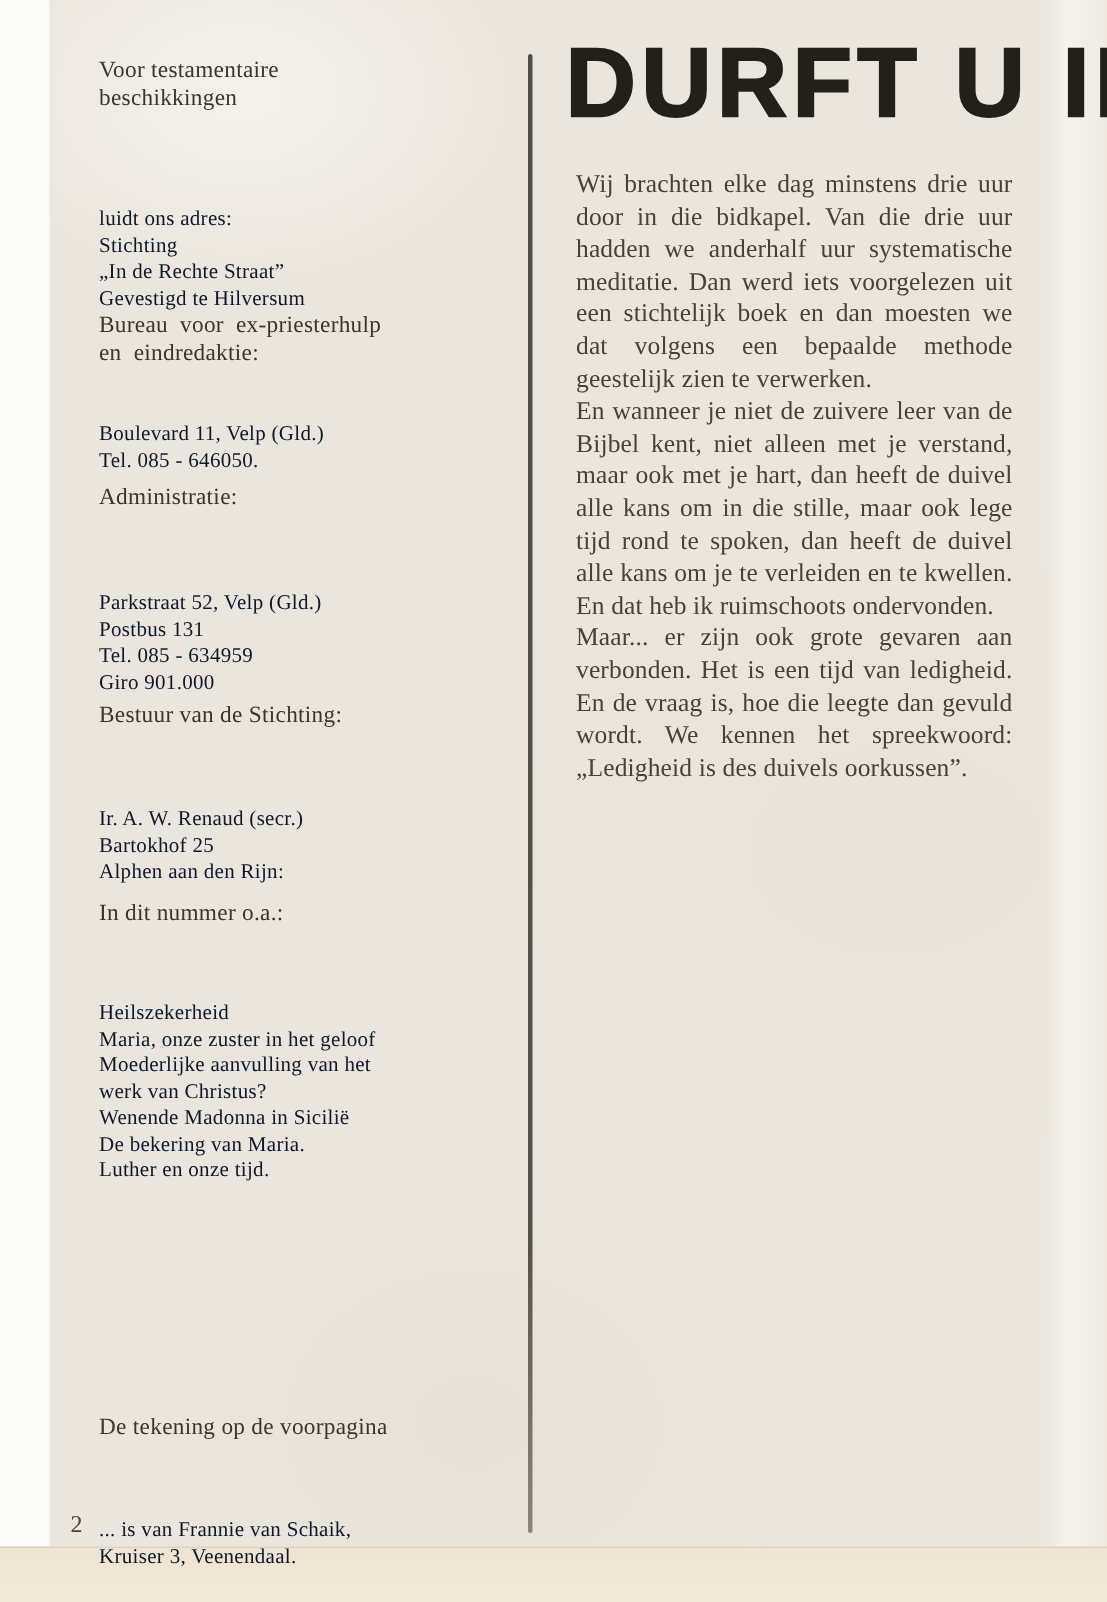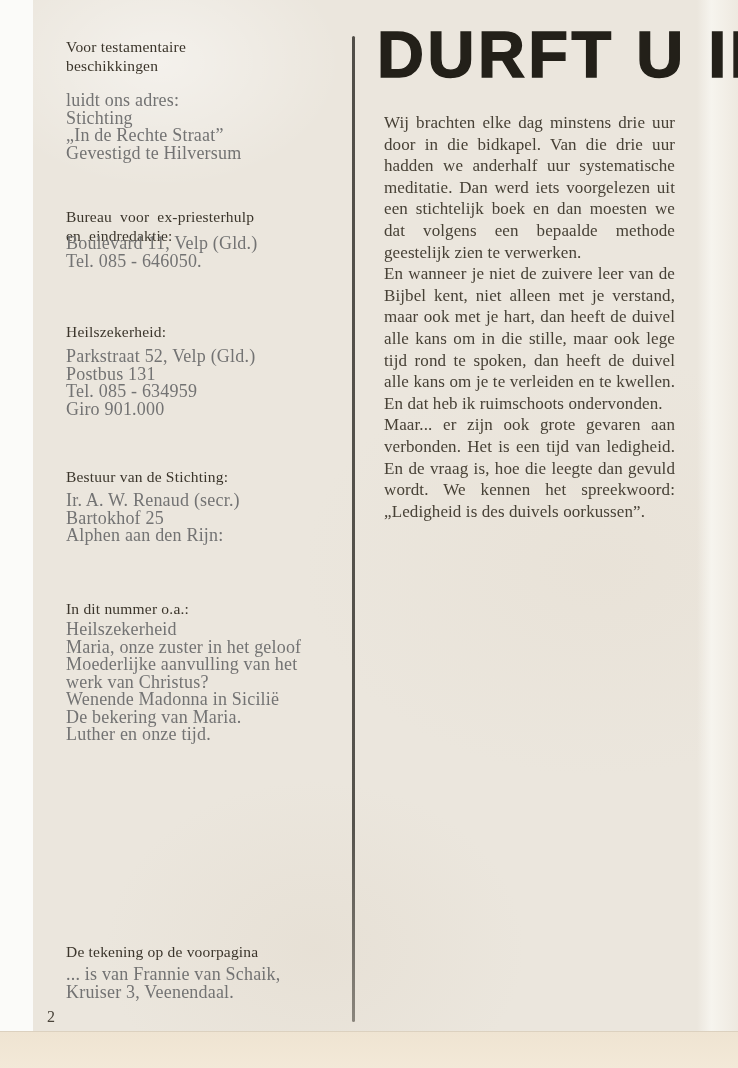--- a/index.html
+++ b/index.html
@@ -38,21 +38,21 @@
   .lc{
     position:absolute;left:66px;width:290px;
     white-space:pre-line;
   }
   .lc-heading{
     font-weight:normal;font-size:15.5px;line-height:18.5px;
     color:#3b352b;letter-spacing:.2px;
   }
   .lc-heading.wide{word-spacing:4px;}
   .lc-body{
-    font-size:18px;line-height:17.5px;color:#737373;letter-spacing:.2px;
+    font-size:14px;line-height:17.5px;color:#0f172a;letter-spacing:.2px;margin-top:46px;
   }
   
   .headline{
     position:absolute;left:377px;top:30px;margin:0;
     font-family:"Liberation Sans", sans-serif;
     font-weight:bold;font-size:65px;line-height:50px;letter-spacing:3.5px;
     color:#232019;-webkit-text-stroke:1.5px #232019;
     white-space:nowrap;
   }
   .article{
@@ -81,21 +81,21 @@
   <div class="lc lc-heading" style="top:38px">Voor testamentaire
 beschikkingen</div>
   <div class="lc lc-body" style="top:92px">luidt ons adres:
 Stichting
 „In de Rechte Straat”
 Gevestigd te Hilversum</div>
   <div class="lc lc-heading wide" style="top:208px">Bureau voor ex-priesterhulp
 en eindredaktie:</div>
   <div class="lc lc-body" style="top:235px">Boulevard 11, Velp (Gld.)
 Tel. 085 - 646050.</div>
-  <div class="lc lc-heading" style="top:323px">Heilszekerheid:</div>
+  <div class="lc lc-heading" style="top:323px">Administratie:</div>
   <div class="lc lc-body" style="top:348px">Parkstraat 52, Velp (Gld.)
 Postbus 131
 Tel. 085 - 634959
 Giro 901.000</div>
   <div class="lc lc-heading" style="top:468px">Bestuur van de Stichting:</div>
   <div class="lc lc-body" style="top:492px">Ir. A. W. Renaud (secr.)
 Bartokhof 25
 Alphen aan den Rijn:</div>
   <div class="lc lc-heading" style="top:600px">In dit nummer o.a.:</div>
   <div class="lc lc-body" style="top:621px">Heilszekerheid

